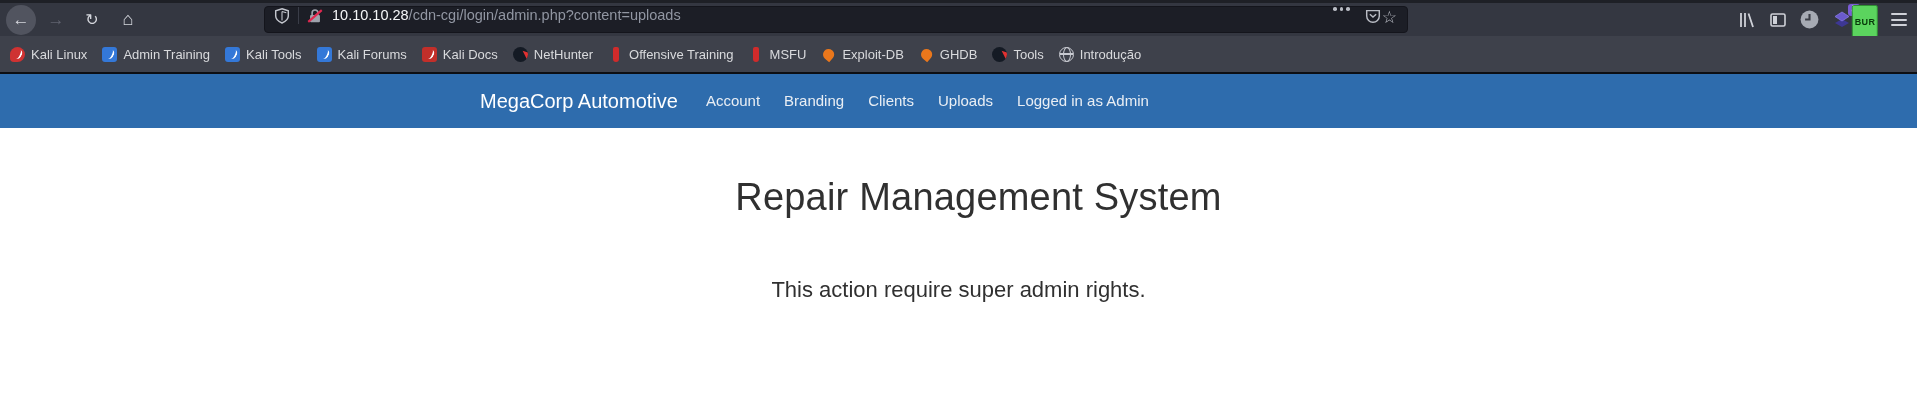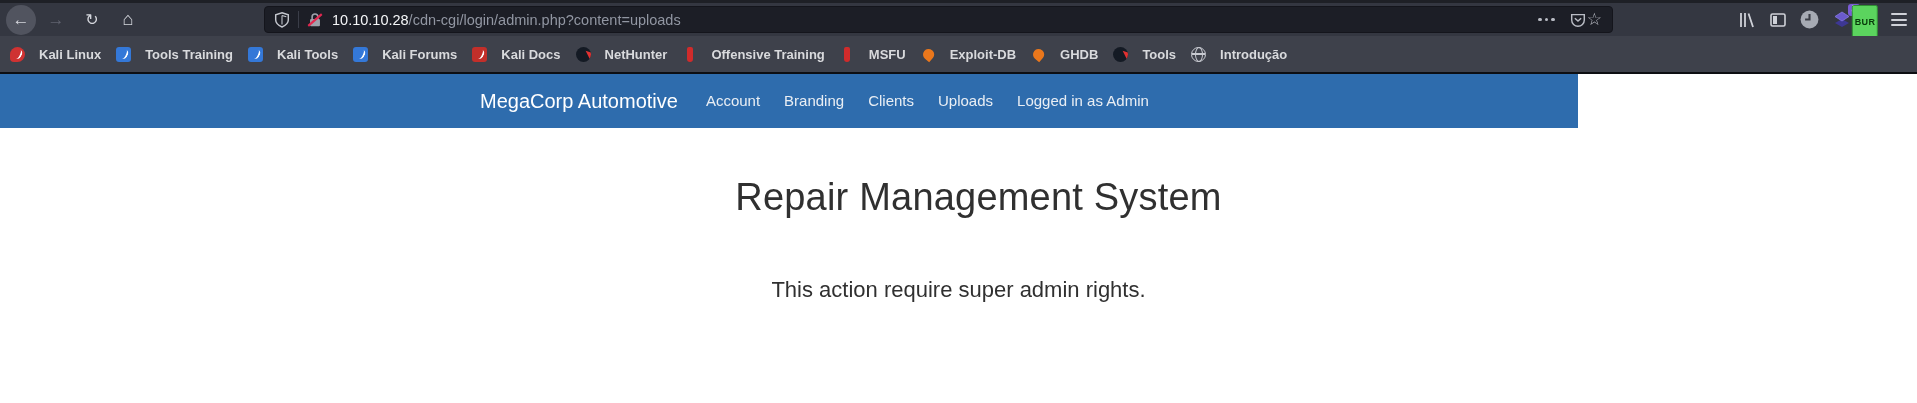--- a/index.html
+++ b/index.html
@@ -15,22 +15,22 @@
   .nav-btn {
     width:28px; height:28px; display:flex; align-items:center; justify-content:center;
     color:#d4d6dc; font-size:17px; border-radius:50%; flex-shrink:0;
   }
   .nav-btn.back { background:#51545f; margin-left:2px; width:30px; height:30px; }
   .nav-btn.fwd { color:#60636f; margin-left:6px; }
   .nav-btn.reload { margin-left:8px; font-size:16px; }
   .nav-btn.home { margin-left:8px; font-size:18px; }
 
   .urlbar {
-    margin-left:122px; width:1349px; height:27px; background:#1c1e26;
-    border:1px solid #14151c; border-radius:4px; display:flex; align-items:center;
+    margin-left:122px; width:1144px; height:27px; background:#1c1e26;
+    border:1px solid #14151c; border-radius:4px; display:flex; 
     padding:0 8px; color:#9196a2;
   }
   .urlbar .divider { width:1px; height:17px; background:#3a3d48; margin:0 7px; }
   .url-text { font-size:14.5px; white-space:nowrap; margin-left:8px; }
   .url-host { color:#f5f6f8; }
   .url-path { color:#9196a2; }
   .urlbar .spacer { flex:1; }
   .dots-icon { display:flex; gap:3px; margin-right:14px; }
   .dots-icon i { width:3.5px; height:3.5px; border-radius:50%; background:#b9bcc4; }
   .star-icon { color:#b9bcc4; font-size:17px; margin-right:2px; }
@@ -55,21 +55,21 @@
   }
   .vsep { width:1px; height:20px; background:#565964; }
   .burger { display:flex; flex-direction:column; gap:3.5px; padding:2px; }
   .burger i { width:16px; height:2px; background:#cfd1d8; border-radius:1px; }
 
   
   .bookmarks {
     position:absolute; left:0; top:36px; width:1917px; height:36px;
     background:#3e414b; display:flex; align-items:center; padding-left:10px; gap:15px;
   }
-  .bm { display:flex; align-items:center; gap:14px; color:#d9dadd; font-size:13px; white-space:nowrap;font-weight:bold; }
+  .bm { display:flex; align-items:center; gap:6px; color:#d9dadd; font-size:13px; white-space:nowrap; }
   .fav { width:15px; height:15px; border-radius:3px; position:relative; flex-shrink:0; }
   .fav.kali-red { background:#cf3232; border-radius:50% 50% 50% 4px; }
   .fav.kali-blue { background:#3478d8; }
   .fav.docs-red { background:#c22f2a; }
   .fav.kali-red::after, .fav.kali-blue::after, .fav.docs-red::after {
     content:""; position:absolute; left:4px; top:2px; width:6px; height:10px;
     border-right:2.5px solid #fff; border-radius:60%; transform:rotate(26deg);
   }
   .fav.dark-circle { background:#141a24; border-radius:50%; overflow:hidden; }
   .fav.dark-circle::after {
@@ -91,21 +91,21 @@
     content:""; position:absolute; left:0; right:0; top:50%; height:1.5px; margin-top:-0.75px; background:#c8cad1;
   }
   .fav.globe::after {
     content:""; position:absolute; left:3px; top:-1px; width:6px; height:13px;
     border:1.5px solid #c8cad1; border-radius:50%;
   }
   .bookmarks-bottom { position:absolute; left:0; top:72px; width:1917px; height:2px; background:#0d0e12; }
 
   
   .site-navbar {
-    position:absolute; left:0; top:74px; width:1578px; height:54px;
+    position:absolute; left:0; top:74px; width:1917px; height:54px;
     background:#2e6cad; display:flex; align-items:center; padding-left:480px;
   }
   .brand { color:#ffffff; font-size:20px; white-space:nowrap; }
   .site-links { display:flex; align-items:center; margin-left:28px; gap:24px; list-style:none; }
   .site-links a { color:#e9eef4; font-size:15px; text-decoration:none; white-space:nowrap; }
 
   
   .content { position:absolute; left:0; top:128px; width:1917px; height:275px; background:#ffffff; text-align:center; }
   .page-heading { margin-top:48px; font-size:38px; font-weight:400; color:#303030; letter-spacing:0.2px;padding-left:40px; }
   .page-message { margin-top:58px; font-size:22px; color:#303030; }
@@ -200,21 +200,21 @@
   </div>
 </div>
 
 <div class="bookmarks">
   <span class="bm">
     <span class="fav kali-red"></span>
     <span>Kali Linux</span>
   </span>
   <span class="bm">
     <span class="fav kali-blue"></span>
-    <span>Tools Training</span>
+    <span>Admin Training</span>
   </span>
   <span class="bm">
     <span class="fav kali-blue"></span>
     <span>Kali Tools</span>
   </span>
   <span class="bm">
     <span class="fav kali-blue"></span>
     <span>Kali Forums</span>
   </span>
   <span class="bm">

